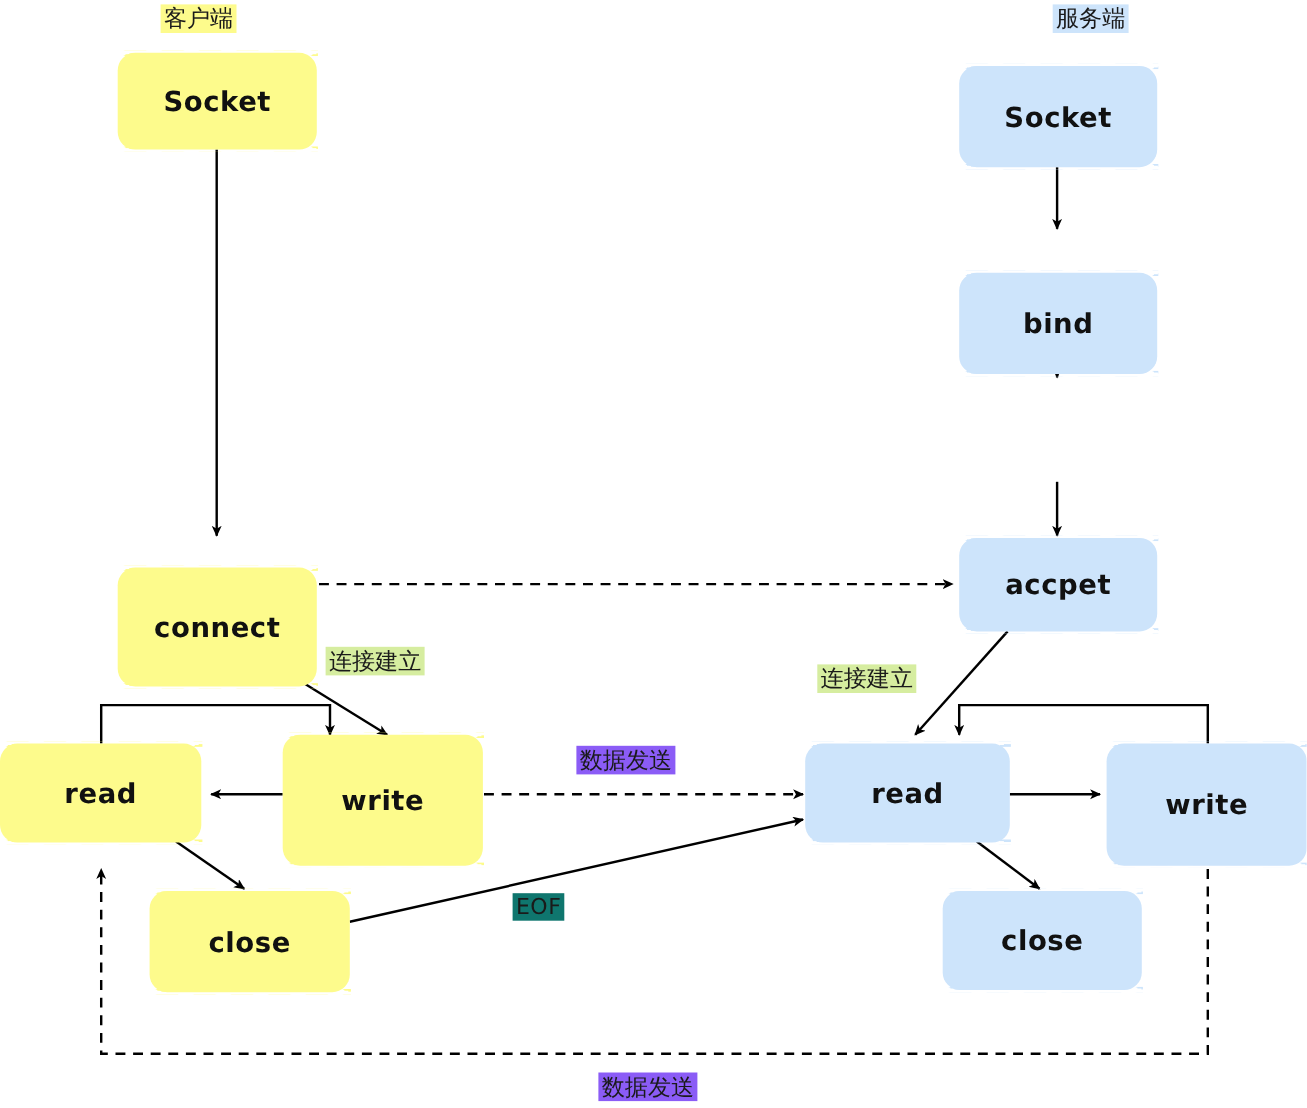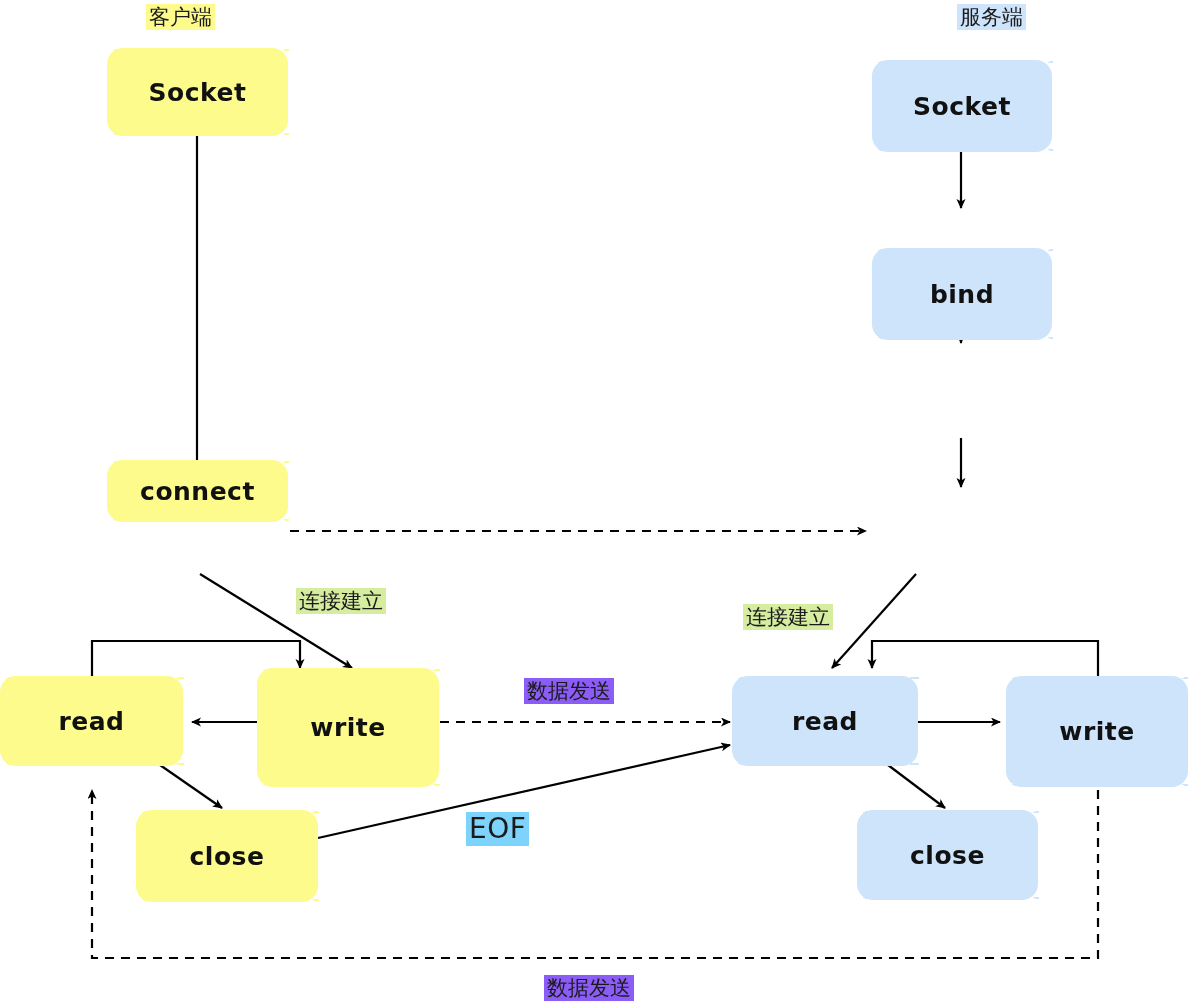--- a/index.html
+++ b/index.html
@@ -86,21 +86,21 @@
     color: #1a1a1a;
     padding: 1px 3px;
     white-space: nowrap;
     z-index: 4;
   }
   .tag.header-client { background: #fdfb8c; }
   .tag.header-server { background: #cde4fb; }
   .tag.pink   { background: #fbd2d2; }
   .tag.green  { background: #d6eda0; }
   .tag.orange { background: #8b5cf6; }
-  .tag.grey   { background: #7dd3fc; font-size: 28px; letter-spacing: 0.5px;}
+  .tag.grey   { background: #0f766e; font-size: 20px; letter-spacing: 0.5px;}
 </style>
 </head>
 <body>
 
 <div id="canvas">
 
   <svg id="wires" viewBox="0 0 1188 1007" xmlns="http://www.w3.org/2000/svg">
     <defs>
       <marker id="ah" markerWidth="12" markerHeight="12" refX="9" refY="4.5" orient="auto" markerUnits="userSpaceOnUse">
         <path d="M0,0 L10,4.5 L0,9 L2.6,4.5 Z" fill="#000000"></path>
@@ -139,33 +139,34 @@
 
     <polyline points="1098,790 1098,958 92,958 92,790" fill="none" stroke="#000" stroke-width="2.2" stroke-dasharray="9,7" marker-end="url(#ah)"></polyline>
   </svg>
 
   <div class="tag header-client" style="left:146px; top:4px;">客户端</div>
 
   <div class="tag header-server" style="left:957px; top:4px;">服务端</div>
 
   <div class="node client" style="left:107px; top:48px; width:181px; height:88px;">Socket</div>
 
-  <div class="node client" style="left:107px; top:460px; width:181px; height:62px;">connect</div>
+  <div class="node client" style="left:107px; top:516px; width:181px; height:108px;">connect</div>
 
   <div class="node client" style="left:0px; top:676px; width:183px; height:90px;">read</div>
 
   <div class="node client" style="left:257px; top:668px; width:182px; height:119px;">write</div>
 
   <div class="node client" style="left:136px; top:810px; width:182px; height:92px;">close</div>
 
   <div class="node server" style="left:872px; top:60px; width:180px; height:92px;">Socket</div>
 
   <div class="node server" style="left:872px; top:210px; width:180px; height:92px;margin-top:38px;">bind</div>
 
 
+  <div class="node server" style="left:872px; top:489px; width:180px; height:85px;">accpet</div>
 
   <div class="node server" style="left:732px; top:676px; width:186px; height:90px;">read</div>
 
   <div class="node server" style="left:1006px; top:676px; width:182px; height:111px;">write</div>
 
   <div class="node server" style="left:857px; top:810px; width:181px; height:90px;">close</div>
 
 
   <div class="tag green" style="left:296px; top:588px;">连接建立</div>
 

